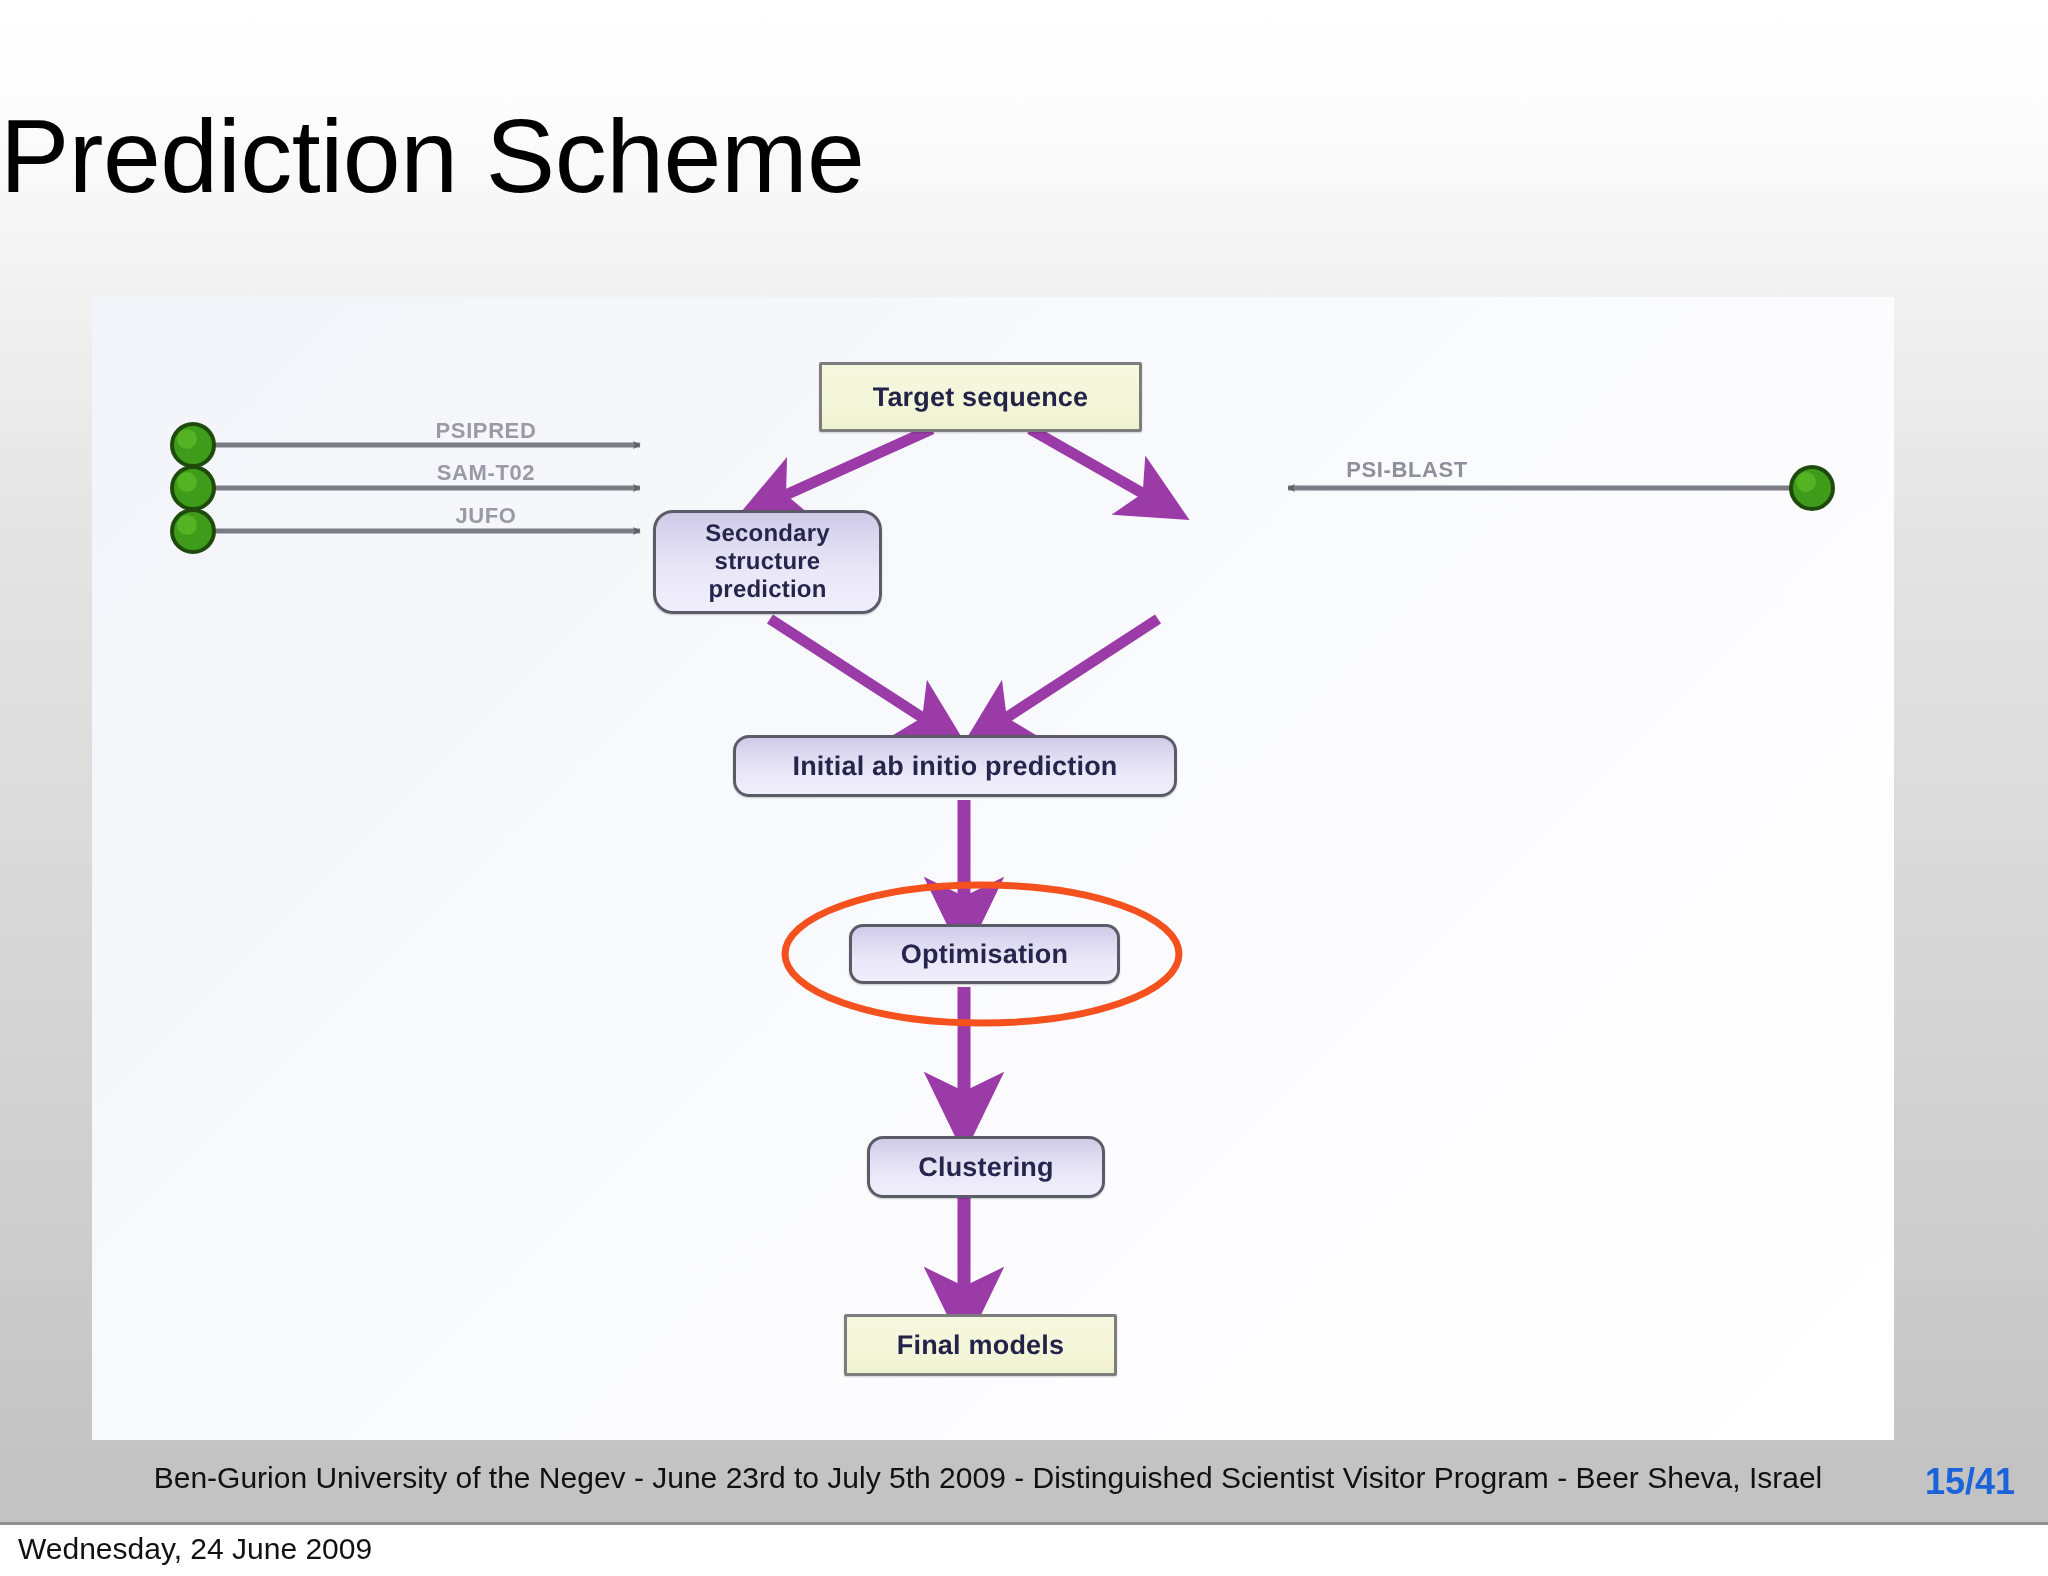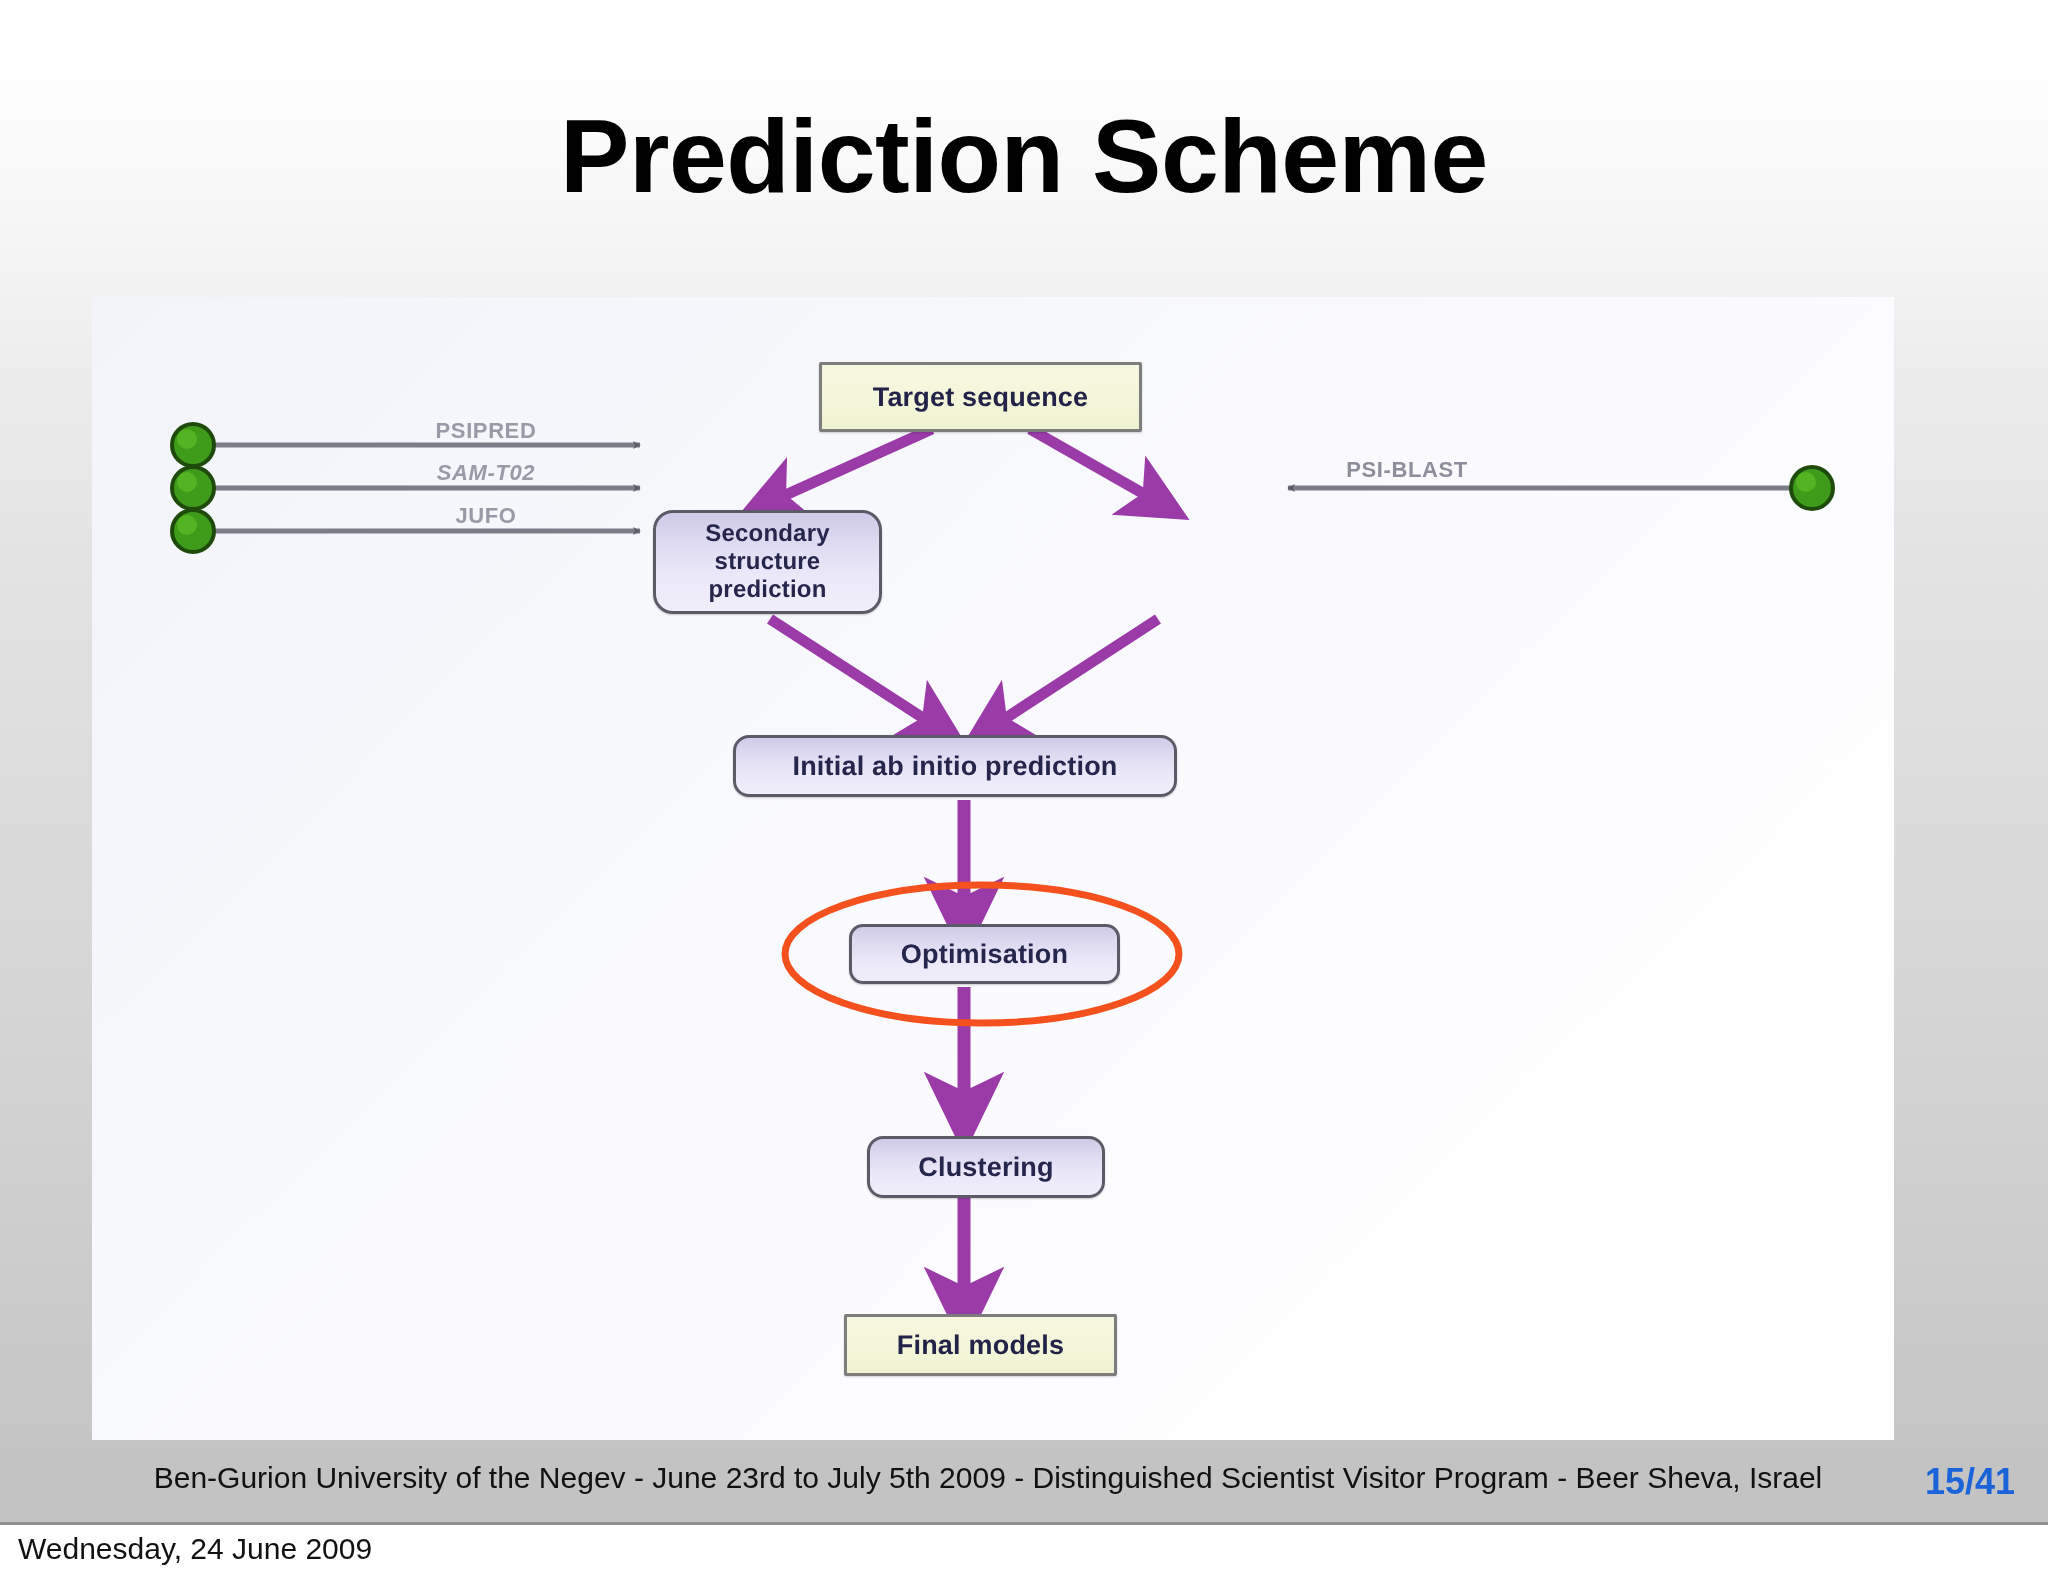--- a/index.html
+++ b/index.html
@@ -28,25 +28,25 @@
         #c6c6c6 90%,
         #c2c2c2 100%);
   }
 
   
   .slide-title {
     position: absolute;
     top: 104px;
     left: 0;
     width: 2048px;
-    text-align: center;
+    text-align: left;
     font-size: 104px;
     line-height: 1.0;
     color: #000000;
-    font-weight: 700;
+    font-weight: 400;
     letter-spacing: -0.5px;
     white-space: nowrap;
   }
 
   
   #diagram-panel {
     position: absolute;
     left: 92px;
     top: 297px;
     width: 1802px;
@@ -153,21 +153,21 @@
   .edge-label {
     position: absolute;
     font-size: 22px;
     font-weight: bold;
     color: #9a9aa6;
     letter-spacing: 0.6px;
     white-space: nowrap;
     text-align: center;
   }
   #label-psipred { left: 304px; top: 121px; width: 180px; }
-  #label-samt02  { left: 304px; top: 163px; width: 180px; font-style: italic; }
+  #label-samt02  { left: 304px; top: 163px; width: 180px; }
   #label-jufo    { left: 304px; top: 206px; width: 180px; }
   #label-psiblast{ left: 1210px; top: 160px; width: 210px; color: #8f8f9c; }
 
   
   #footer-bar {
     position: absolute;
     left: 0;
     bottom: 51px;
     width: 2048px;
     height: 75px;

